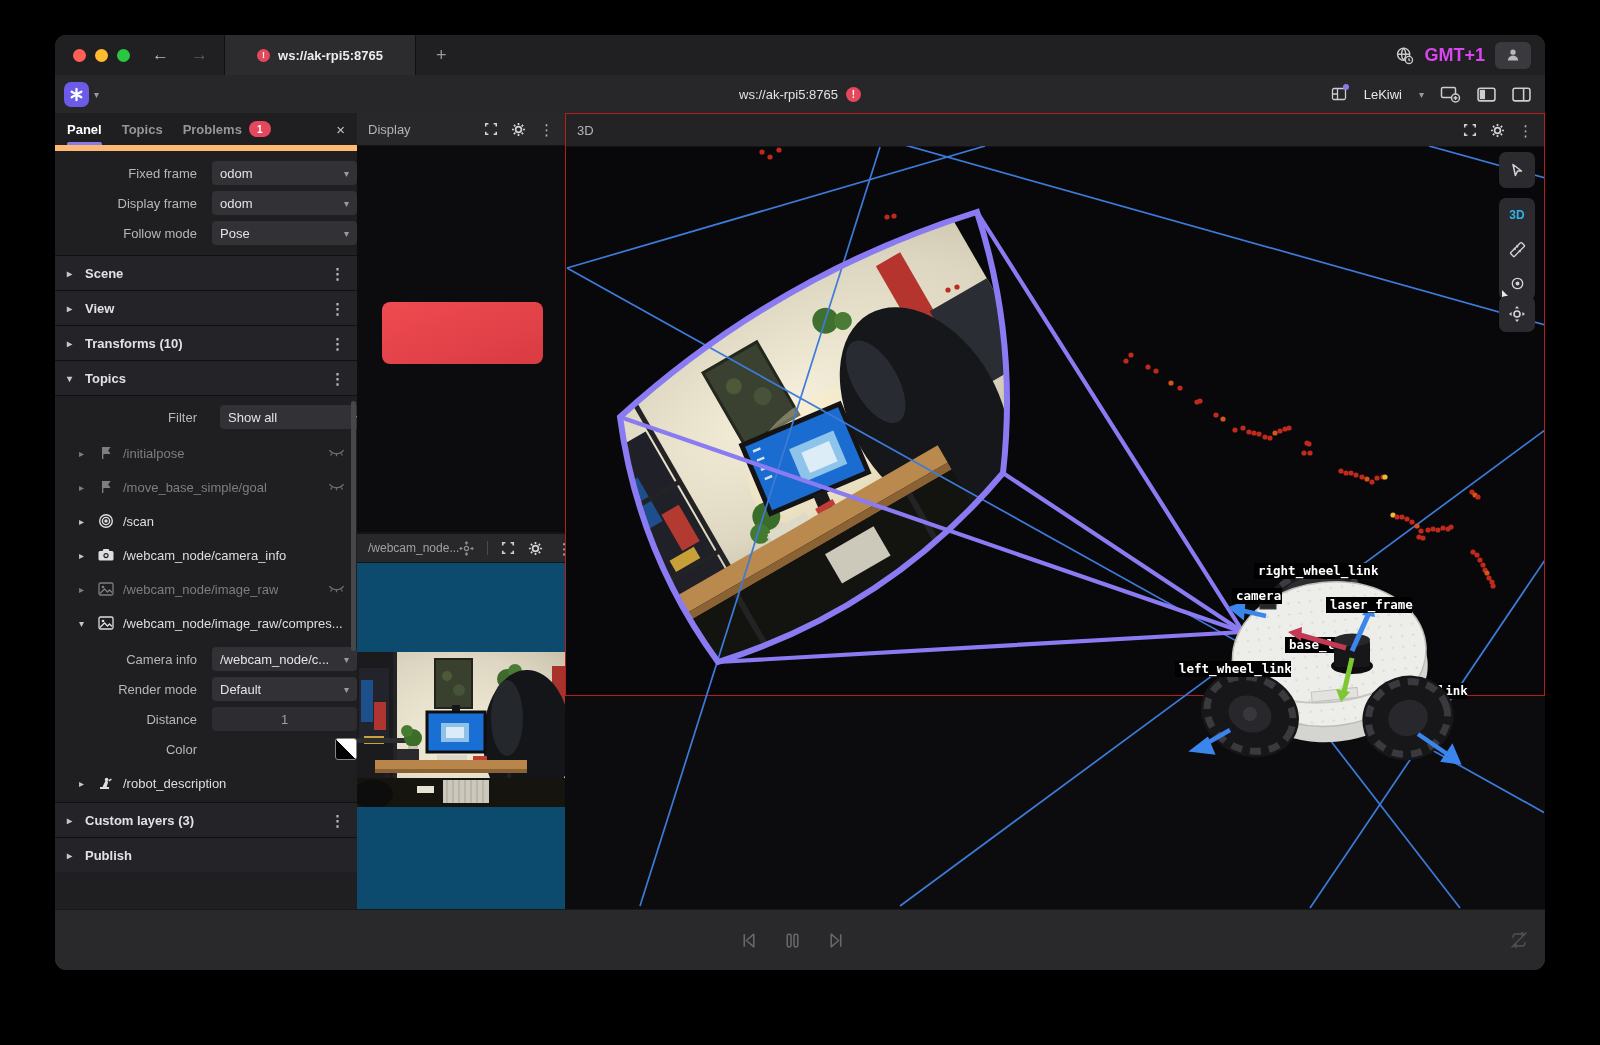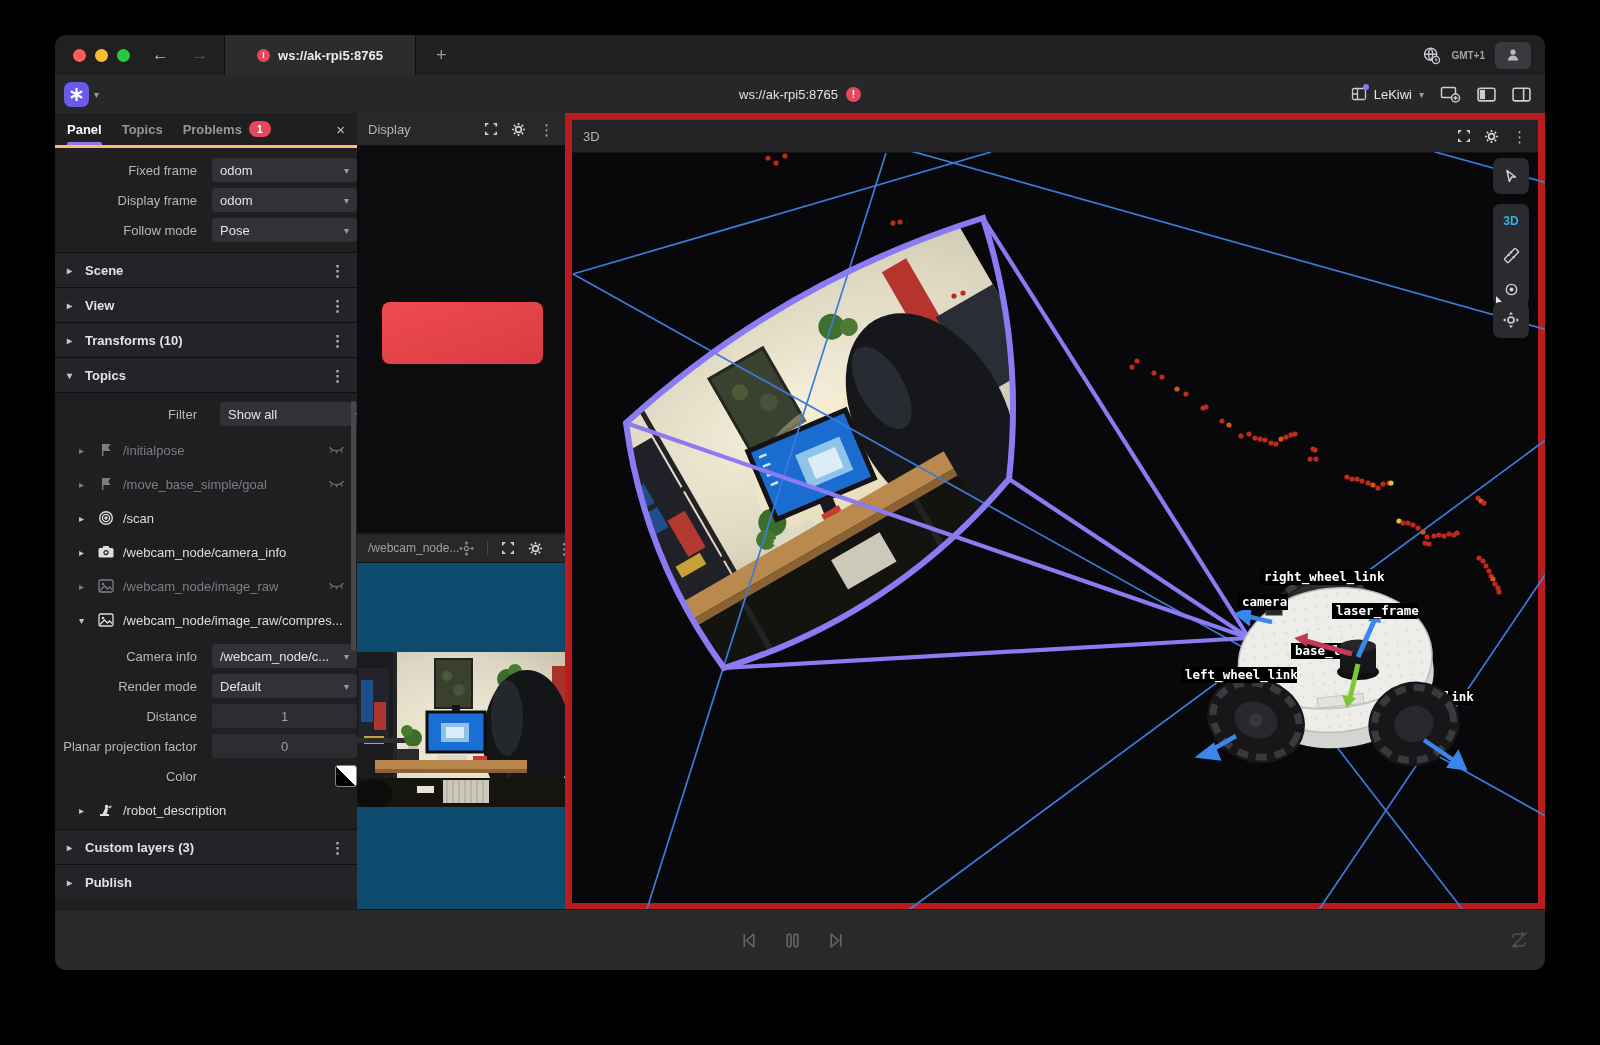--- a/index.html
+++ b/index.html
@@ -14,43 +14,43 @@
   .l-red{background:#ff5f57}.l-yel{background:#febc2e}.l-grn{background:#28c840}
   .navarr{font-size:17px;color:#b9b9bd;margin-left:22px;}
   .navarr.dim{color:#5a5a5e;}
   .tab{height:40px;width:190px;margin-left:16px;background:#2c2c2f;display:flex;align-items:center;
        justify-content:center;gap:8px;border-left:1px solid #101012;border-right:1px solid #101012;}
   .tab-err{width:13px;height:13px;border-radius:50%;background:#e5485d;color:#fff;font-size:9px;
            font-weight:bold;display:flex;align-items:center;justify-content:center;}
   .tab-title{color:#ececee;font-size:13px;font-weight:bold;}
   .newtab{color:#9a9a9e;font-size:18px;margin-left:20px;}
   .chrome-right{margin-left:auto;display:flex;align-items:center;gap:10px;margin-right:14px;color:#c9c9cd;}
-  .tz{font-size:10px;font-weight:bold;color:#a3a3a3;}
+  .tz{font-size:18px;font-weight:bold;color:#d946ef;}
   .avatar{width:36px;height:27px;border-radius:6px;background:#3a3a3e;display:flex;align-items:center;
           justify-content:center;color:#b9b9bd;}
   
   .appbar{position:relative;height:38px;background:#27272a;display:flex;align-items:center;
           border-bottom:1px solid #141416;}
   .logo{width:25px;height:25px;border-radius:7px;background:#6b5be8;margin-left:9px;display:flex;
         align-items:center;justify-content:center;}
   .logo-chev{color:#9a9a9e;margin-left:5px;}
   .apptitle{position:absolute;left:50%;transform:translateX(-50%);display:flex;align-items:center;gap:8px;}
   .apptitle .t{color:#e2e2e4;font-size:13px;}
   .err-badge{width:15px;height:15px;border-radius:50%;background:#e5485d;color:#fff;font-size:10px;
              font-weight:bold;display:flex;align-items:center;justify-content:center;}
   .appbar-right{margin-left:auto;display:flex;align-items:center;gap:16px;margin-right:14px;color:#cdcdd1;}
-  .layoutsel{display:flex;align-items:center;gap:7px;color:#e6e6e8;font-size:13px;}
+  .layoutsel{display:flex;align-items:center;gap:17px;color:#e6e6e8;font-size:13px;}
   .layout-ic{position:relative;}
   .layout-dot{position:absolute;right:-2px;top:-2px;width:6px;height:6px;border-radius:50%;background:#8a7ce8;}
   .chev{color:#9a9a9e;font-size:10px;}
   
   .main{position:absolute;top:78px;left:0;width:1490px;height:797px;background:#0c0c0e;}
   
   .sidebar{position:absolute;left:0;top:0;width:302px;height:797px;background:#1f1f22;border-right:2px solid #0e0e10;overflow:hidden;}
-  .tabbar{height:32px;display:flex;align-items:center;gap:20px;padding:0 12px;border-bottom:3px solid #fdba74;}
+  .tabbar{height:32px;display:flex;align-items:center;gap:20px;padding:0 12px;border-bottom:6px solid #fdba74;}
   .tabitem{font-size:13px;font-weight:bold;color:#96969a;position:relative;height:32px;display:flex;align-items:center;gap:7px;}
   .tabitem.active{color:#fff;}
   .tabitem.active::after{content:"";position:absolute;left:0;right:0;bottom:0;height:3px;background:#8a7ce8;border-radius:2px 2px 0 0;}
   .pbadge{min-width:16px;height:16px;border-radius:8px;background:#e5485d;color:#fff;font-size:10px;
           display:flex;align-items:center;justify-content:center;padding:0 3px;}
   .tab-close{margin-left:auto;color:#c2c2c6;font-size:15px;}
   .searchrow{height:30px;background:#2a2a2e;display:flex;align-items:center;gap:9px;padding:0 12px;border-bottom:1px solid #161618;}
   .searchrow input{background:transparent;border:none;outline:none;color:#bdbdc1;font-size:13px;width:230px;font-family:inherit;}
   .searchrow input::placeholder{color:#74747a;}
   .setrow{height:30px;display:flex;align-items:center;justify-content:space-between;}
@@ -79,21 +79,21 @@
         border-bottom:1px solid #141416;color:#b4b4b8;font-size:13px;}
   .phdr .hicons{margin-left:auto;display:flex;align-items:center;gap:13px;color:#d4d4d8;}
   .btn-panel{position:absolute;left:0;top:0;width:208px;height:417px;background:#0c0c0e;}
   .redbtn{position:absolute;left:25px;top:189px;width:161px;height:62px;border-radius:8px;
           background:linear-gradient(160deg,#ef4b51,#d93b43);}
   .cam-panel{position:absolute;left:0;top:419px;width:208px;height:378px;background:#0c4a6e;border-top:2px solid #141416;}
   .cam-panel .phdr{height:28px;font-size:12px;color:#9fa0a4;}
   .vsep{width:1px;height:14px;background:#4a4a4e;}
   .camimg{position:absolute;left:0;top:118px;width:208px;height:155px;}
   
-  .panel3d{position:absolute;left:510px;top:0;width:980px;height:797px;border:7px solid #b91c1c;
+  .panel3d{position:absolute;left:510px;top:0;width:980px;height:583px;border:1px solid #b91c1c;
            box-sizing:border-box;background:#08080a;}
   .panel3d .phdr{background:#232326;}
   .scene{position:absolute;left:0;top:32px;width:978px;height:763px;}
   .tool{position:absolute;right:9px;width:36px;background:#2b2b2f;border-radius:7px;display:flex;
         flex-direction:column;align-items:center;color:#d4d4d8;}
   .tool .cell{height:34px;display:flex;align-items:center;justify-content:center;width:36px;}
   .t1{top:38px;}.tg{top:84px;}.t2{top:182px;}
   .mode3d{color:#2fb3e8;font-size:12px;font-weight:bold;}
   .corner{position:relative;}
   .corner::after{content:"";position:absolute;left:3px;bottom:3px;border-style:solid;
@@ -349,26 +349,20 @@
         <div class="lab">Render mode</div>
         <div class="ctrl">
           <span>Default</span>
             <span class="chev">▾</span>
         </div>
       </div>
       <div class="setrow">
         <div class="lab">Distance</div>
         <div class="ctrl num">
           <span>1</span>
-        </div>
-      </div>
-      <div class="setrow">
-        <div class="lab">Planar projection factor</div>
-        <div class="ctrl num">
-          <span>0</span>
         </div>
       </div>
       <div class="setrow">
         <div class="lab">Color</div>
         <div class="swatch"></div>
       </div>
 
       <div class="topicrow" style="height:38px">
         <span class="arr">▸</span>
         <span class="ticon" style="color:#dededf">

